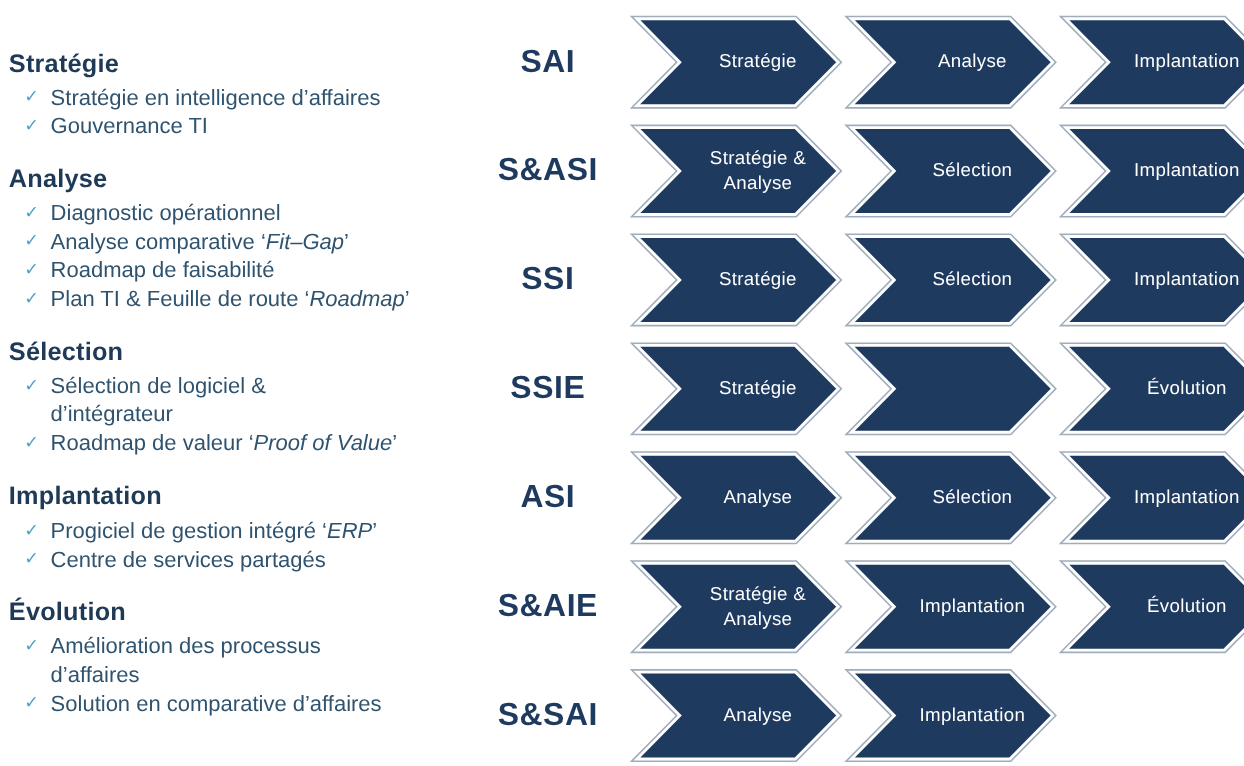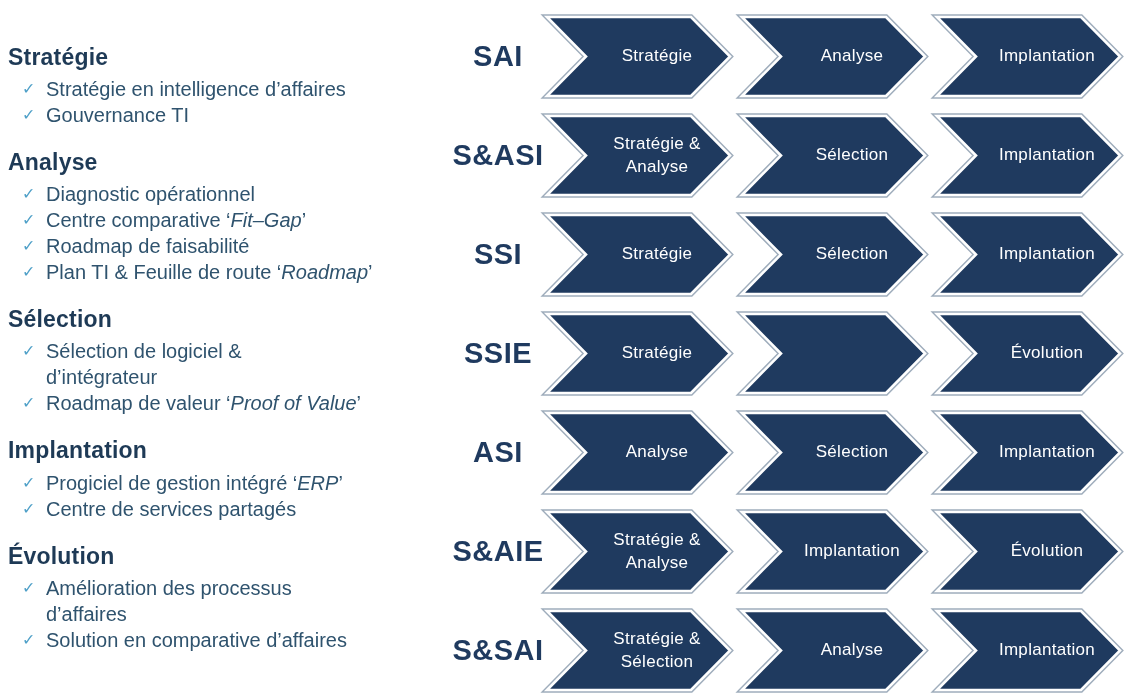--- a/index.html
+++ b/index.html
@@ -37,21 +37,21 @@
   .txt { flex: 1; }
   .txt .t { white-space: pre-line; }
   .txt i { }
 
   
   .right-panel {
     position: absolute; left: 452px; top: 14px; width: 679px;
     display: flex; flex-direction: column; gap: 14px;
   }
   .prow {
-    height: 85px; display: flex; align-items: center;
+    height: 85px; display: flex; align-items: center; gap: 32px;
   }
   .row-label {
     flex: 0 0 92px; width: 92px; text-align: center;
     font-size: 29px; font-weight: 600;
     color: var(--row-label-text, #1f3a5f);
     letter-spacing: 0.5px;
   }
   .chevs { display: flex; gap: 5px; }
   .chev { position: relative; width: 190px; height: 85px; }
   .chev svg { display: block; width: 190px; height: 85px; overflow: visible; }
@@ -95,21 +95,21 @@
 
   <section class="sec">
     <h2>Analyse</h2>
     <ul>
       <li>
         <span class="chk">✓</span>
         <span class="txt"><span class="t">Diagnostic opérationnel</span><i></i><span></span></span>
       </li>
       <li>
         <span class="chk">✓</span>
-        <span class="txt"><span class="t">Centre comparative ‘</span><i>Fit–Gap</i><span>’</span></span>
+        <span class="txt"><span class="t">Analyse comparative ‘</span><i>Fit–Gap</i><span>’</span></span>
       </li>
       <li>
         <span class="chk">✓</span>
         <span class="txt"><span class="t">Roadmap de faisabilité</span><i></i><span></span></span>
       </li>
       <li>
         <span class="chk">✓</span>
         <span class="txt"><span class="t">Plan TI &amp; Feuille de route ‘</span><i>Roadmap</i><span>’</span></span>
       </li>
     </ul>
@@ -319,27 +319,20 @@
     </div>
   </div>
     <div class="prow">
     <div class="row-label">S&amp;SAI</div>
     <div class="chevs">
       <div class="chev">
         <svg viewBox="0 0 190 85" aria-hidden="true">
           <polygon class="outer" points="3,3 147,3 186,42.5 147,82 3,82 42,42.5"></polygon>
           <polygon class="inner" points="3,3 147,3 186,42.5 147,82 3,82 42,42.5"></polygon>
         </svg>
-        <div class="chev-text">Stratégie &amp; Sélection</div>
-      </div>
-      <div class="chev">
-        <svg viewBox="0 0 190 85" aria-hidden="true">
-          <polygon class="outer" points="3,3 147,3 186,42.5 147,82 3,82 42,42.5"></polygon>
-          <polygon class="inner" points="3,3 147,3 186,42.5 147,82 3,82 42,42.5"></polygon>
-        </svg>
         <div class="chev-text">Analyse</div>
       </div>
       <div class="chev">
         <svg viewBox="0 0 190 85" aria-hidden="true">
           <polygon class="outer" points="3,3 147,3 186,42.5 147,82 3,82 42,42.5"></polygon>
           <polygon class="inner" points="3,3 147,3 186,42.5 147,82 3,82 42,42.5"></polygon>
         </svg>
         <div class="chev-text">Implantation</div>
       </div>
     </div>

